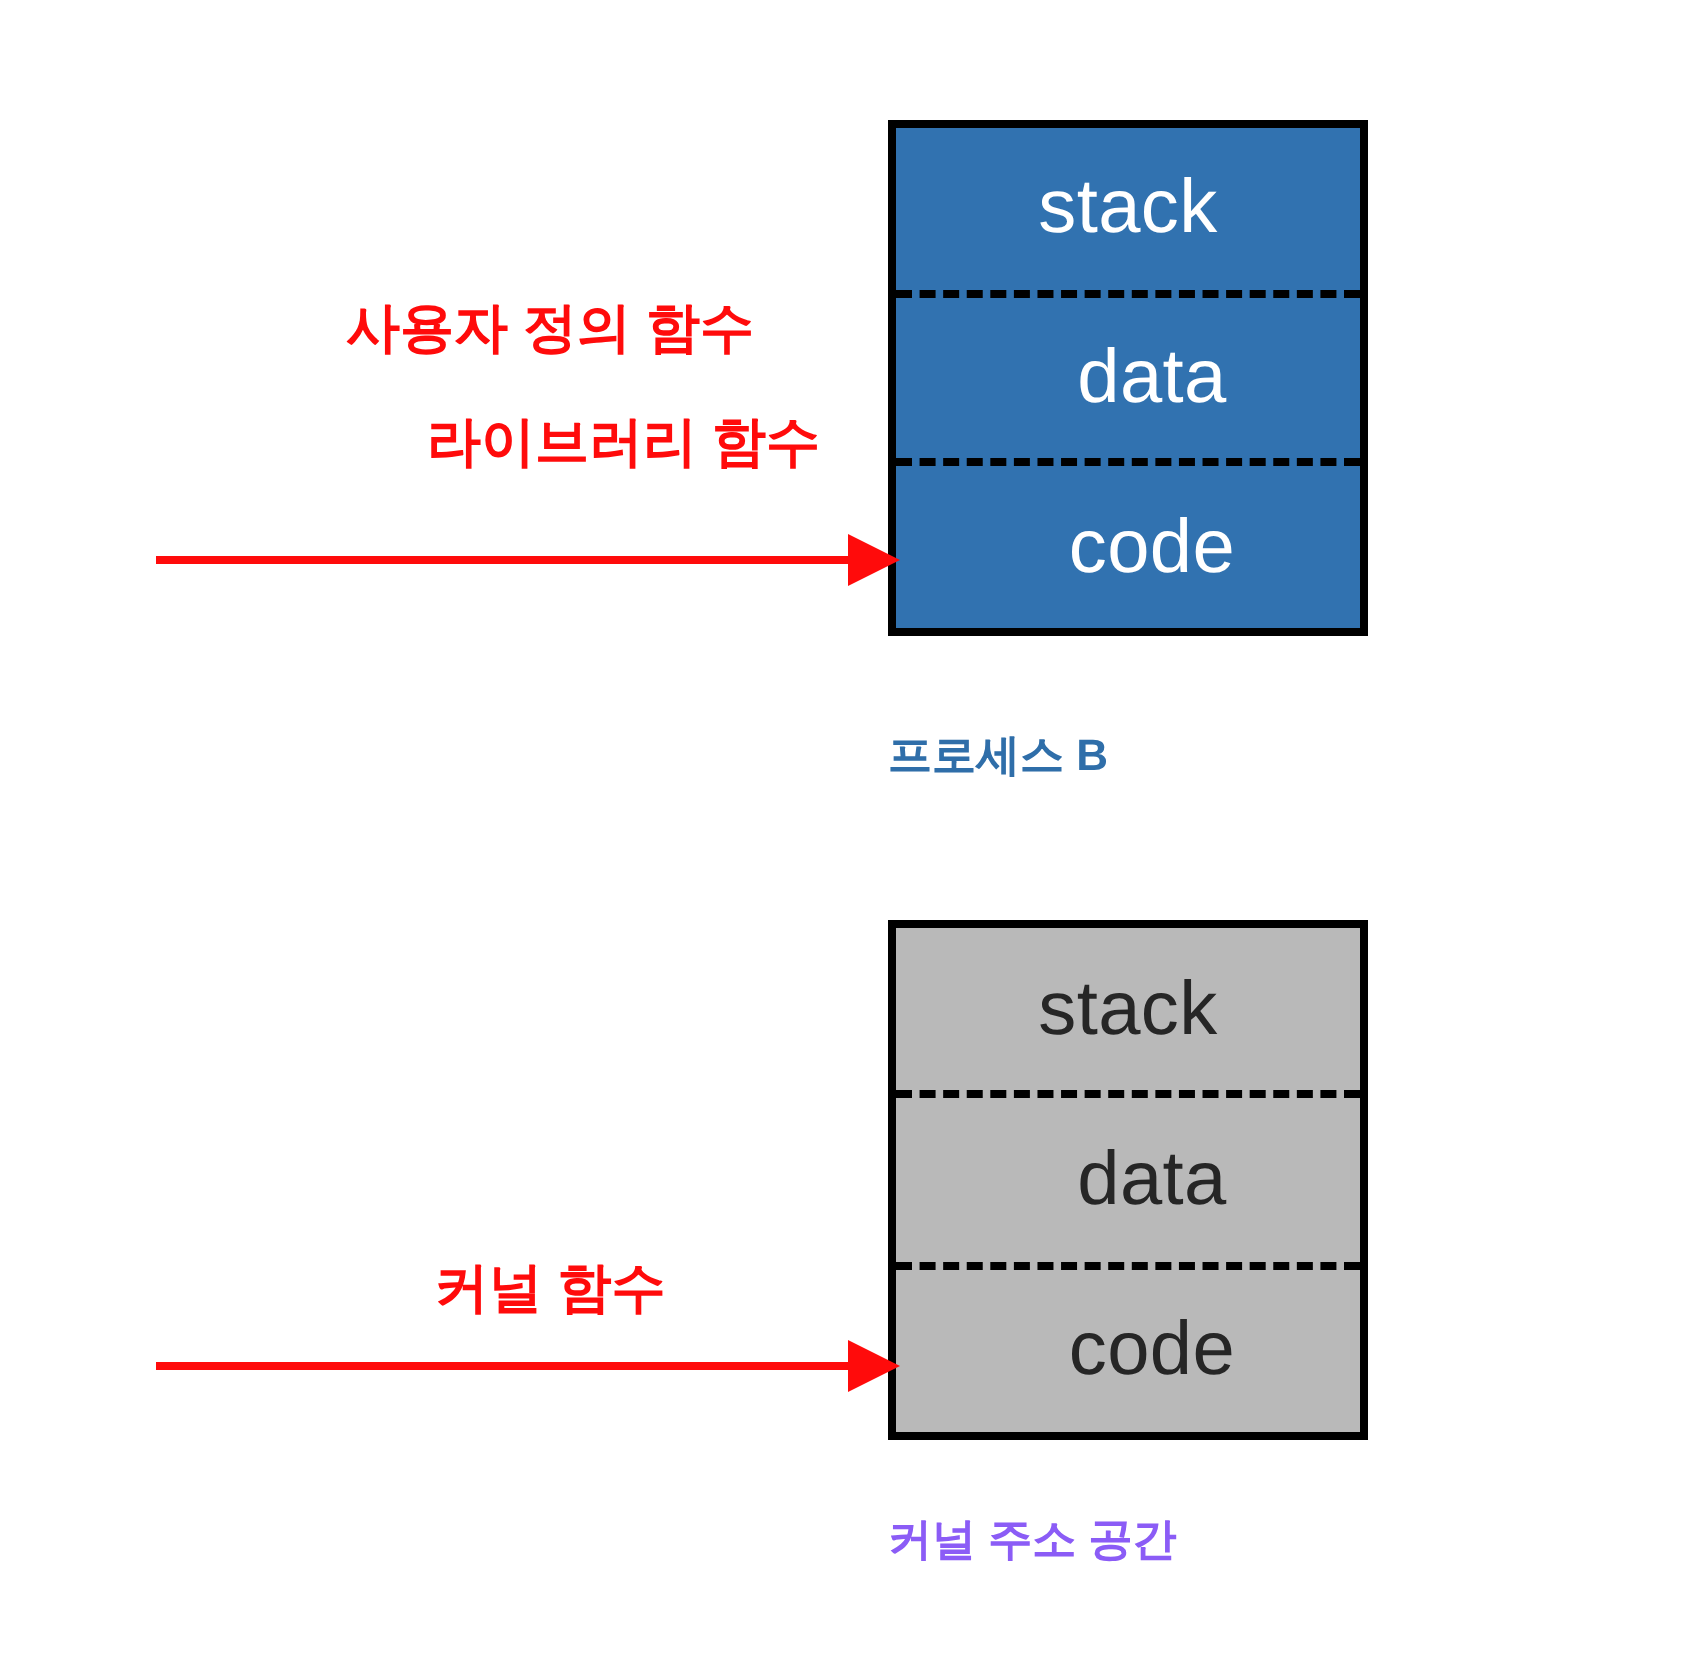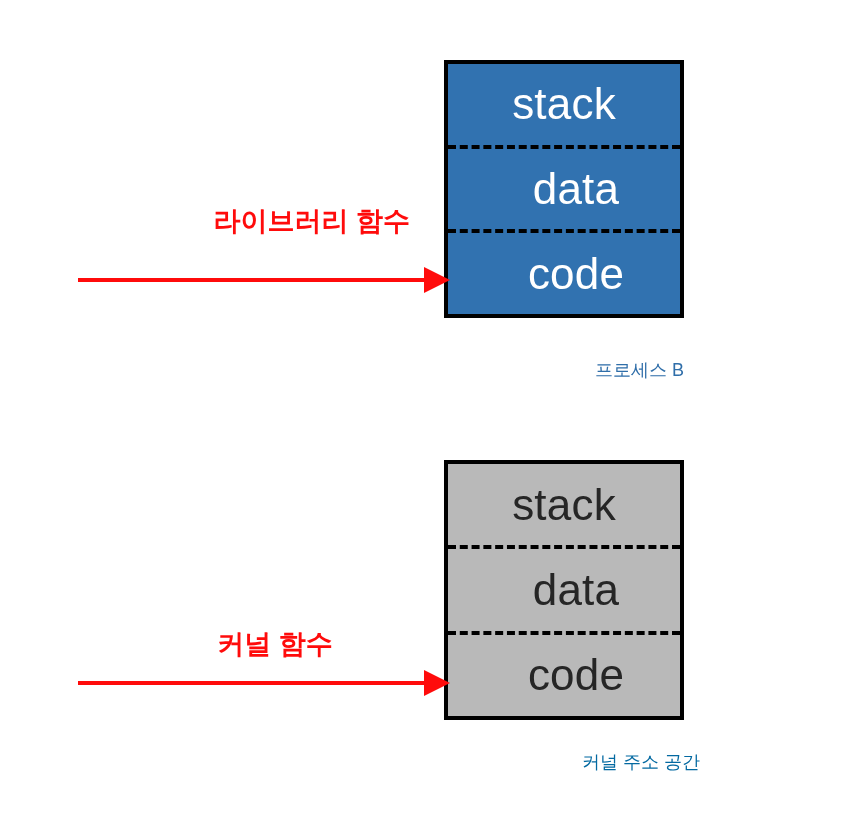--- a/index.html
+++ b/index.html
@@ -52,49 +52,49 @@
     align-items: center;
     justify-content: center;
     position: relative;
   }
   .mem-seg + .mem-seg {
     border-top: 4px dashed #000000;
     padding-left: 24px;
   }
 
   .seg-label {
-    font-size: 44px;
+    font-size: 38px;
     line-height: 1;
     letter-spacing: 0.2px;
     font-weight: 400;
     white-space: nowrap;
   }
   .process .seg-label { color: #ffffff; }
   .kernel  .seg-label { color: #262626; }
 
   
   .caption {
     position: absolute;
-    text-align: right;
-    font-size: 18px;
-    font-weight: 400;
+    text-align: left;
+    font-size: 22px;
+    font-weight: 700;
     line-height: 1.26;
     white-space: pre-line;
   }
   .caption.process-caption {
     left: 444px;
     top: 336px;
     width: 240px;
     color: #2F6EA9;
   }
   .caption.kernel-caption {
-    left: 460px;
+    left: 444px;
     top: 728px;
     width: 240px;
-    color: #0369a1;
+    color: #8b5cf6;
   }
   .caption-line { display: block; }
 
   
   .anno-label {
     position: absolute;
     color: #FF0B0B;
     font-size: 27px;
     font-weight: 700;
     line-height: 1.05;
@@ -146,20 +146,21 @@
     </div>
     <div class="mem-seg">
       <span class="seg-label">code</span>
     </div>
   </div>
 
   <div class="caption kernel-caption">
     <span class="caption-line">커널 주소 공간</span>
   </div>
 
+  <div class="anno-label anno-user-fn">사용자 정의 함수</div>
   <div class="anno-label anno-library-fn">라이브러리 함수</div>
   <div class="anno-label anno-kernel-fn">커널 함수</div>
 
   <div class="arrow arrow-upper">
     <svg width="378" height="30" viewBox="0 0 378 30" xmlns="http://www.w3.org/2000/svg">
       <line x1="6" y1="15" x2="356" y2="15" stroke="#FF0B0B" stroke-width="4"></line>
       <polygon points="352,2 378,15 352,28" fill="#FF0B0B"></polygon>
     </svg>
   </div>
 

